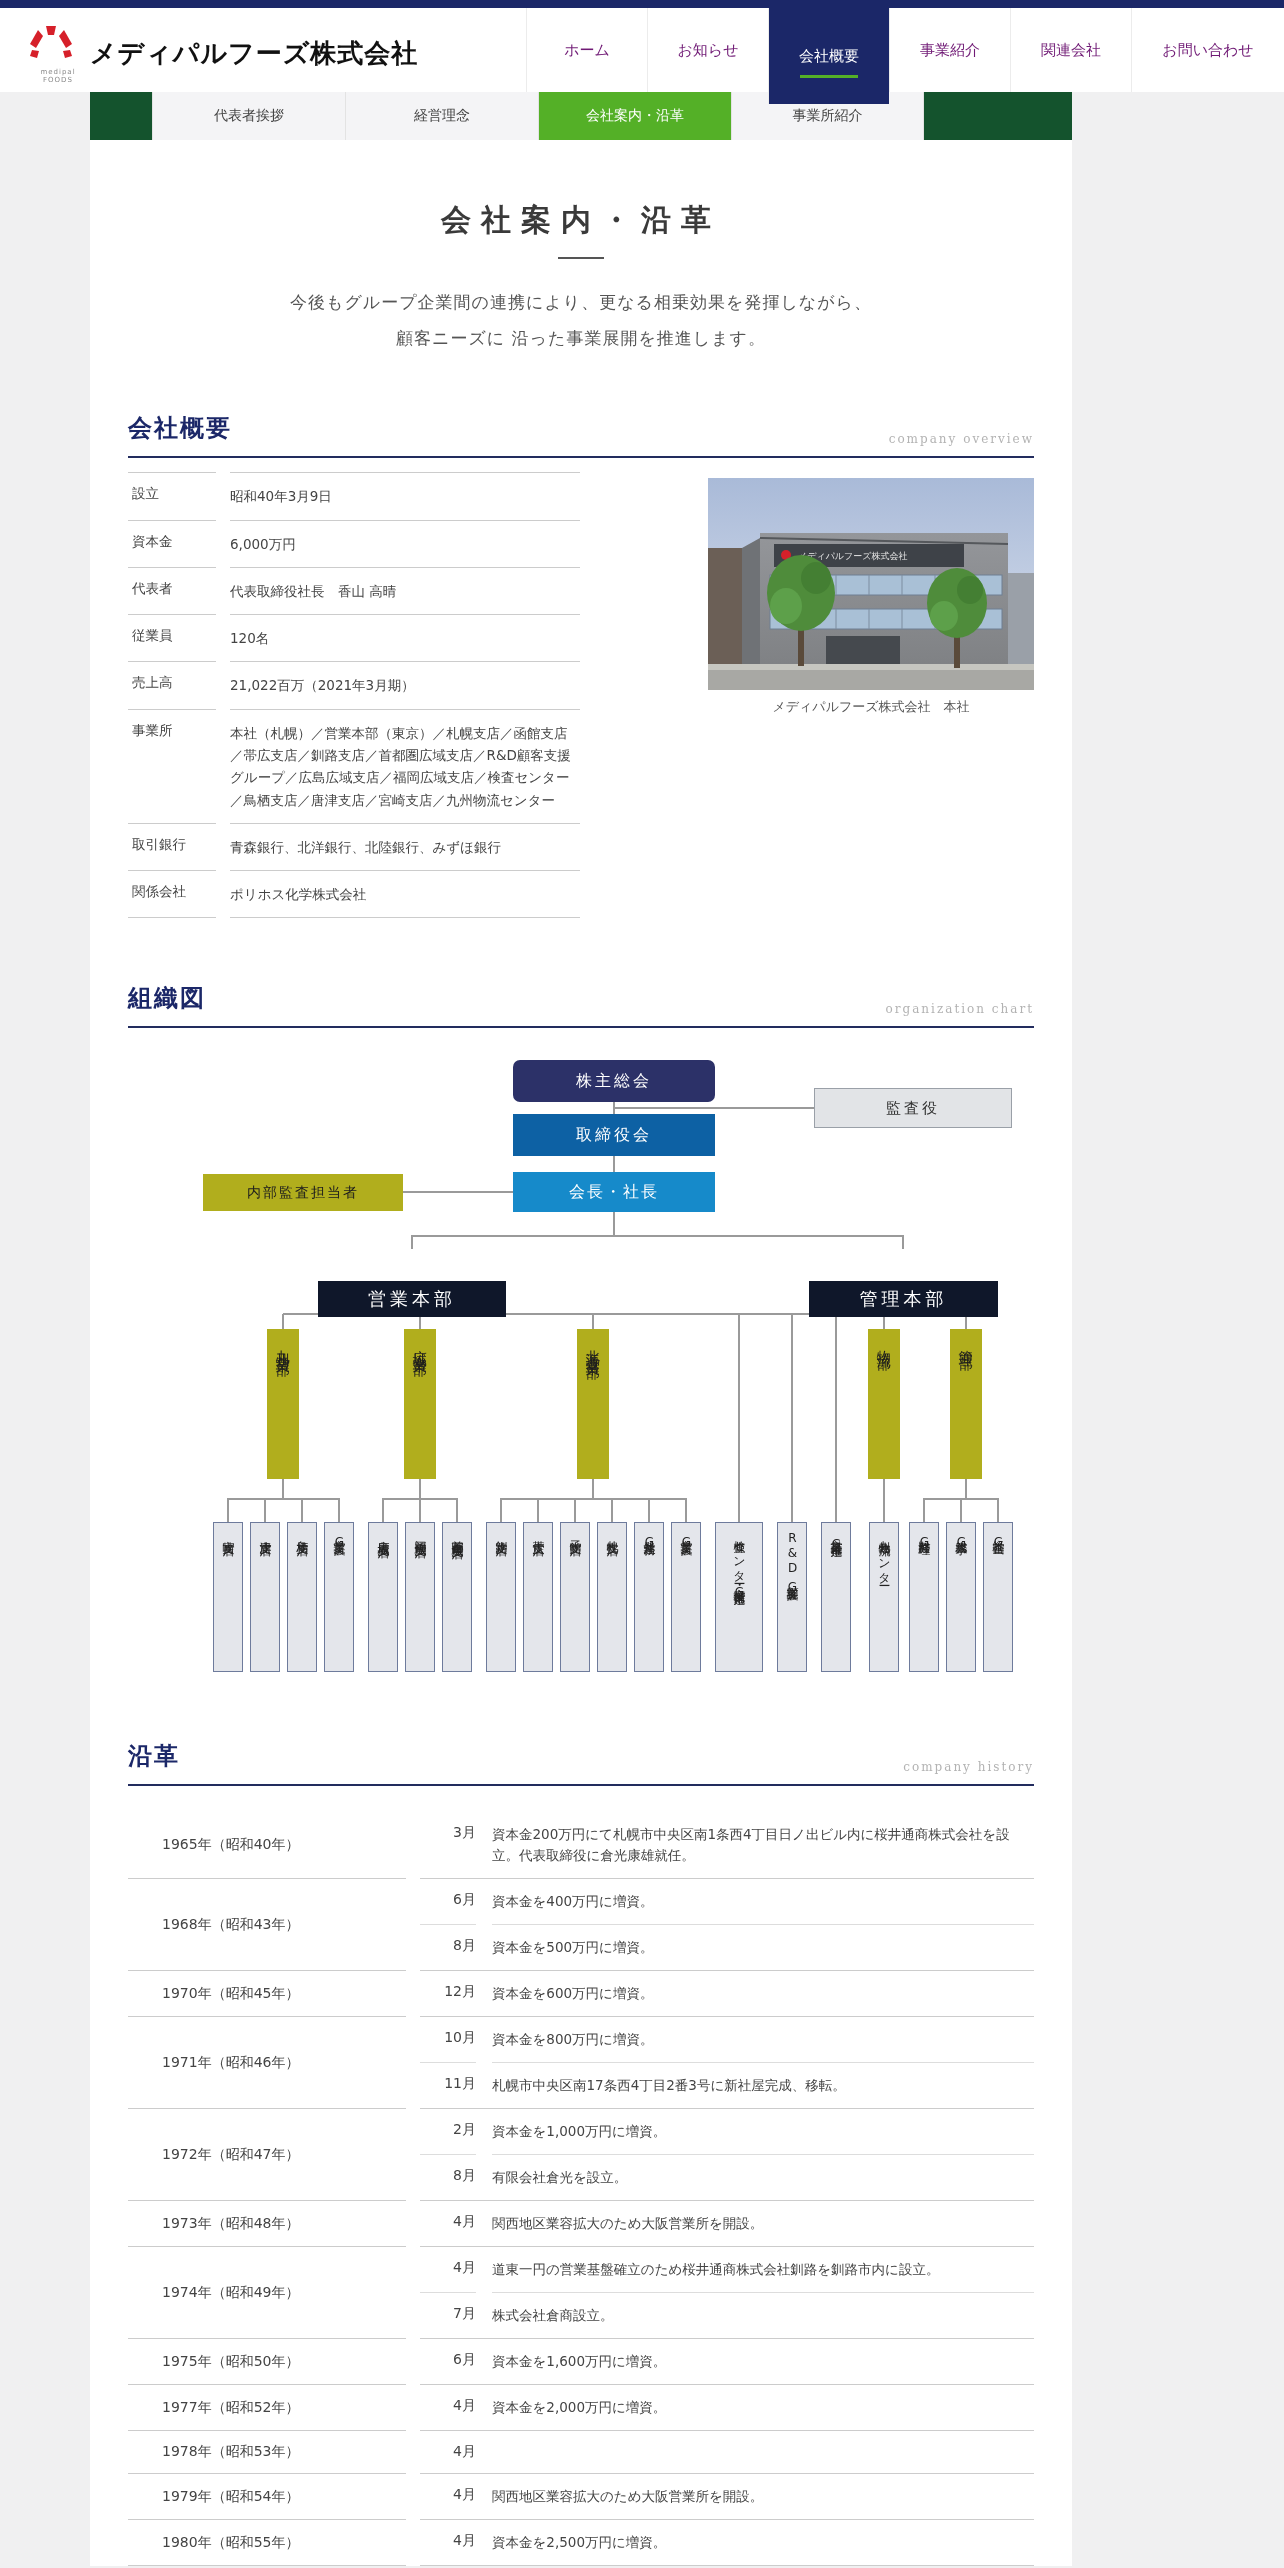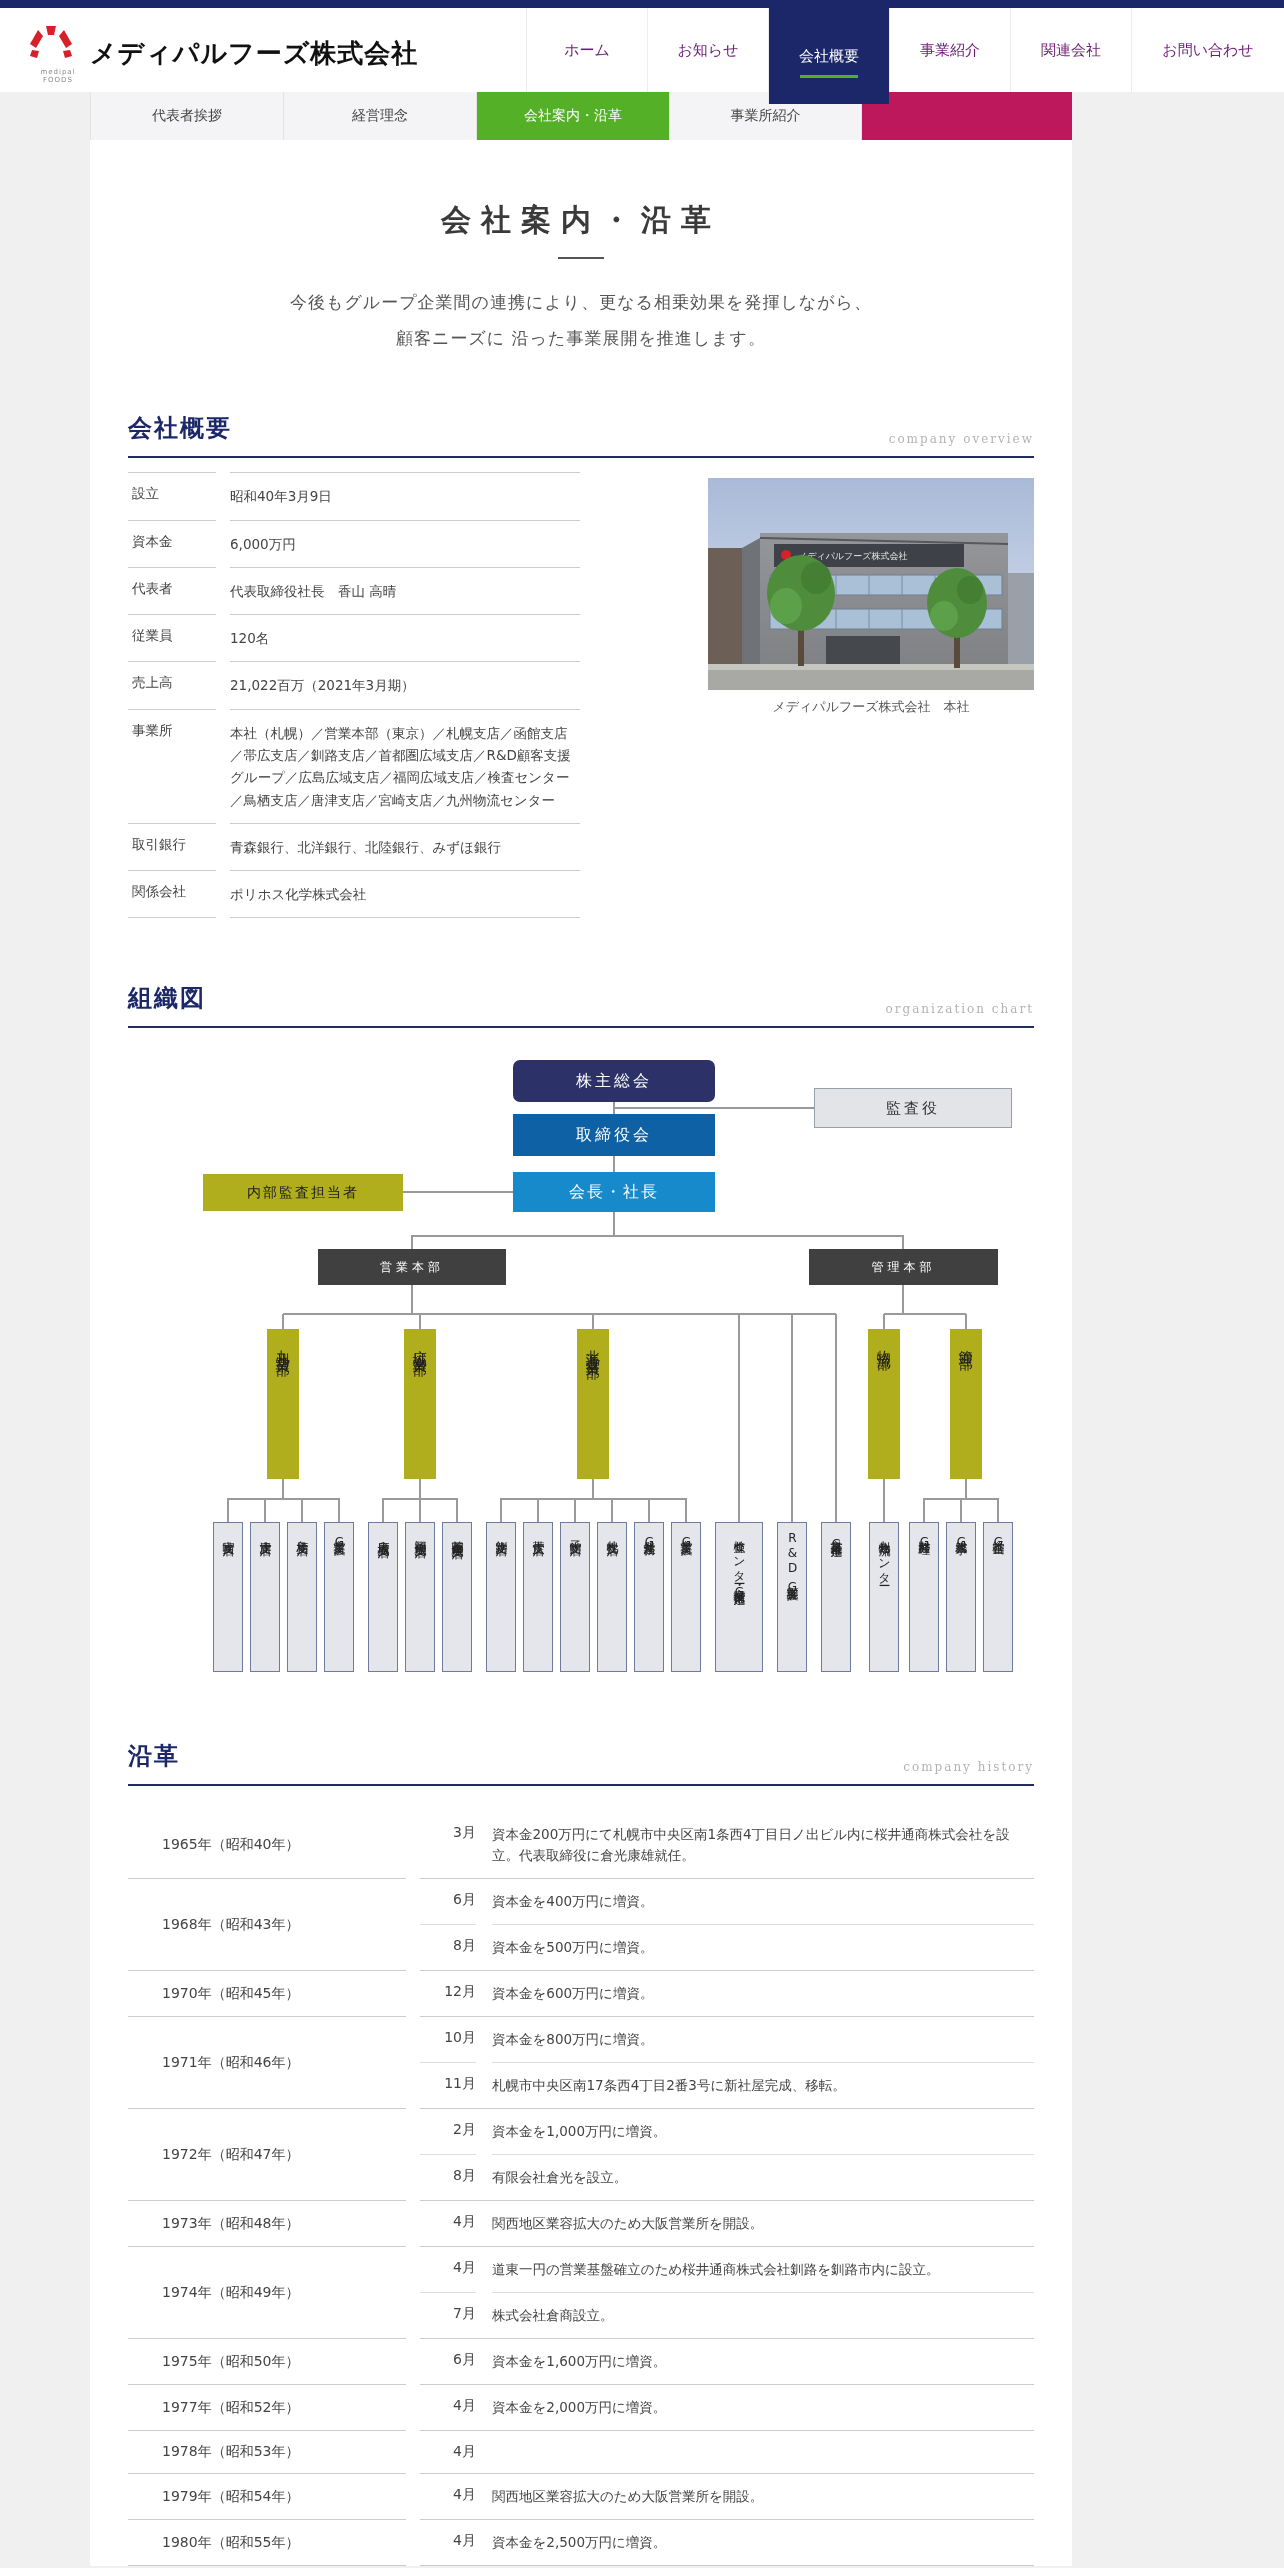--- a/index.html
+++ b/index.html
@@ -22,21 +22,21 @@
   }
   .nav-item.wide { width:153px; }
   .nav-item.active { background:#1b2768; color:#fff; height:96px; z-index:3; }
   .nav-item.active .nav-underline {
     position:absolute; bottom:26px; left:50%; transform:translateX(-50%);
     width:58px; height:3px; background:#54b027;
   }
   
   .main-col { width:982px; margin-left:90px; background:#fff; min-height:2460px; position:relative; }
   
-  .subnav { display:flex; height:48px; background:#be185d; }
+  .subnav { display:flex; height:48px; padding-left:62px; background:#14532d; }
   .subnav-tab {
     width:193px; height:48px; display:flex; align-items:center; justify-content:center;
     background:#f4f4f6; border-left:1px solid #e3e3e3; font-size:14px; color:#444; cursor:pointer;
   }
   .subnav-tab:last-child { border-right:1px solid #e3e3e3; }
   .subnav-tab.active { background:#54b027; color:#fff; }
   
   .content { padding:0 38px; }
   .title-block { padding-top:60px; text-align:center; }
   .page-title { font-size:30px; font-weight:bold; color:#3a3a3a; letter-spacing:10px; }
@@ -64,21 +64,21 @@
   .ov-caption { margin-top:8px; text-align:center; font-size:13px; color:#555; }
   
   .org-canvas { position:relative; width:906px; height:650px; margin-top:16px; }
   .org-canvas svg.lines { position:absolute; left:0; top:0; z-index:0; }
   .org-box { position:absolute; z-index:1; display:flex; align-items:center; justify-content:center; }
   .ob-navy   { background:#2c3168; color:#fff; font-size:16px; letter-spacing:3px;border-radius:7px; }
   .ob-blue   { background:#0d61a4; color:#fff; font-size:16px; letter-spacing:3px; }
   .ob-lblue  { background:#168aca; color:#fff; font-size:16px; letter-spacing:2px; }
   .ob-gray   { background:#e2e4e7; color:#333; font-size:15px; letter-spacing:3px; border:1px solid #9aa0a8; }
   .ob-olive  { background:#b1ae1d; color:#1d1d1d; font-size:14px; letter-spacing:2px; }
-  .ob-green  { background:#404040; color:#fff; font-size:12px; letter-spacing:4px; }
+  .ob-green  { background:#0f172a; color:#fff; font-size:18px; letter-spacing:4px;margin-top:32px; }
   .ob-vert {
     writing-mode:vertical-rl; text-orientation:upright; line-height:1.05;
     padding-top:10px; justify-content:flex-start; letter-spacing:3px;
   }
   .ob-leaf {
     background:#e4e6eb; border:1px solid #6e7b9c; color:#222; font-size:12px;
     writing-mode:vertical-rl; text-orientation:upright; line-height:1.25; letter-spacing:1px;
     padding-top:8px; justify-content:flex-start; align-items:center; display:flex;
   }
   

